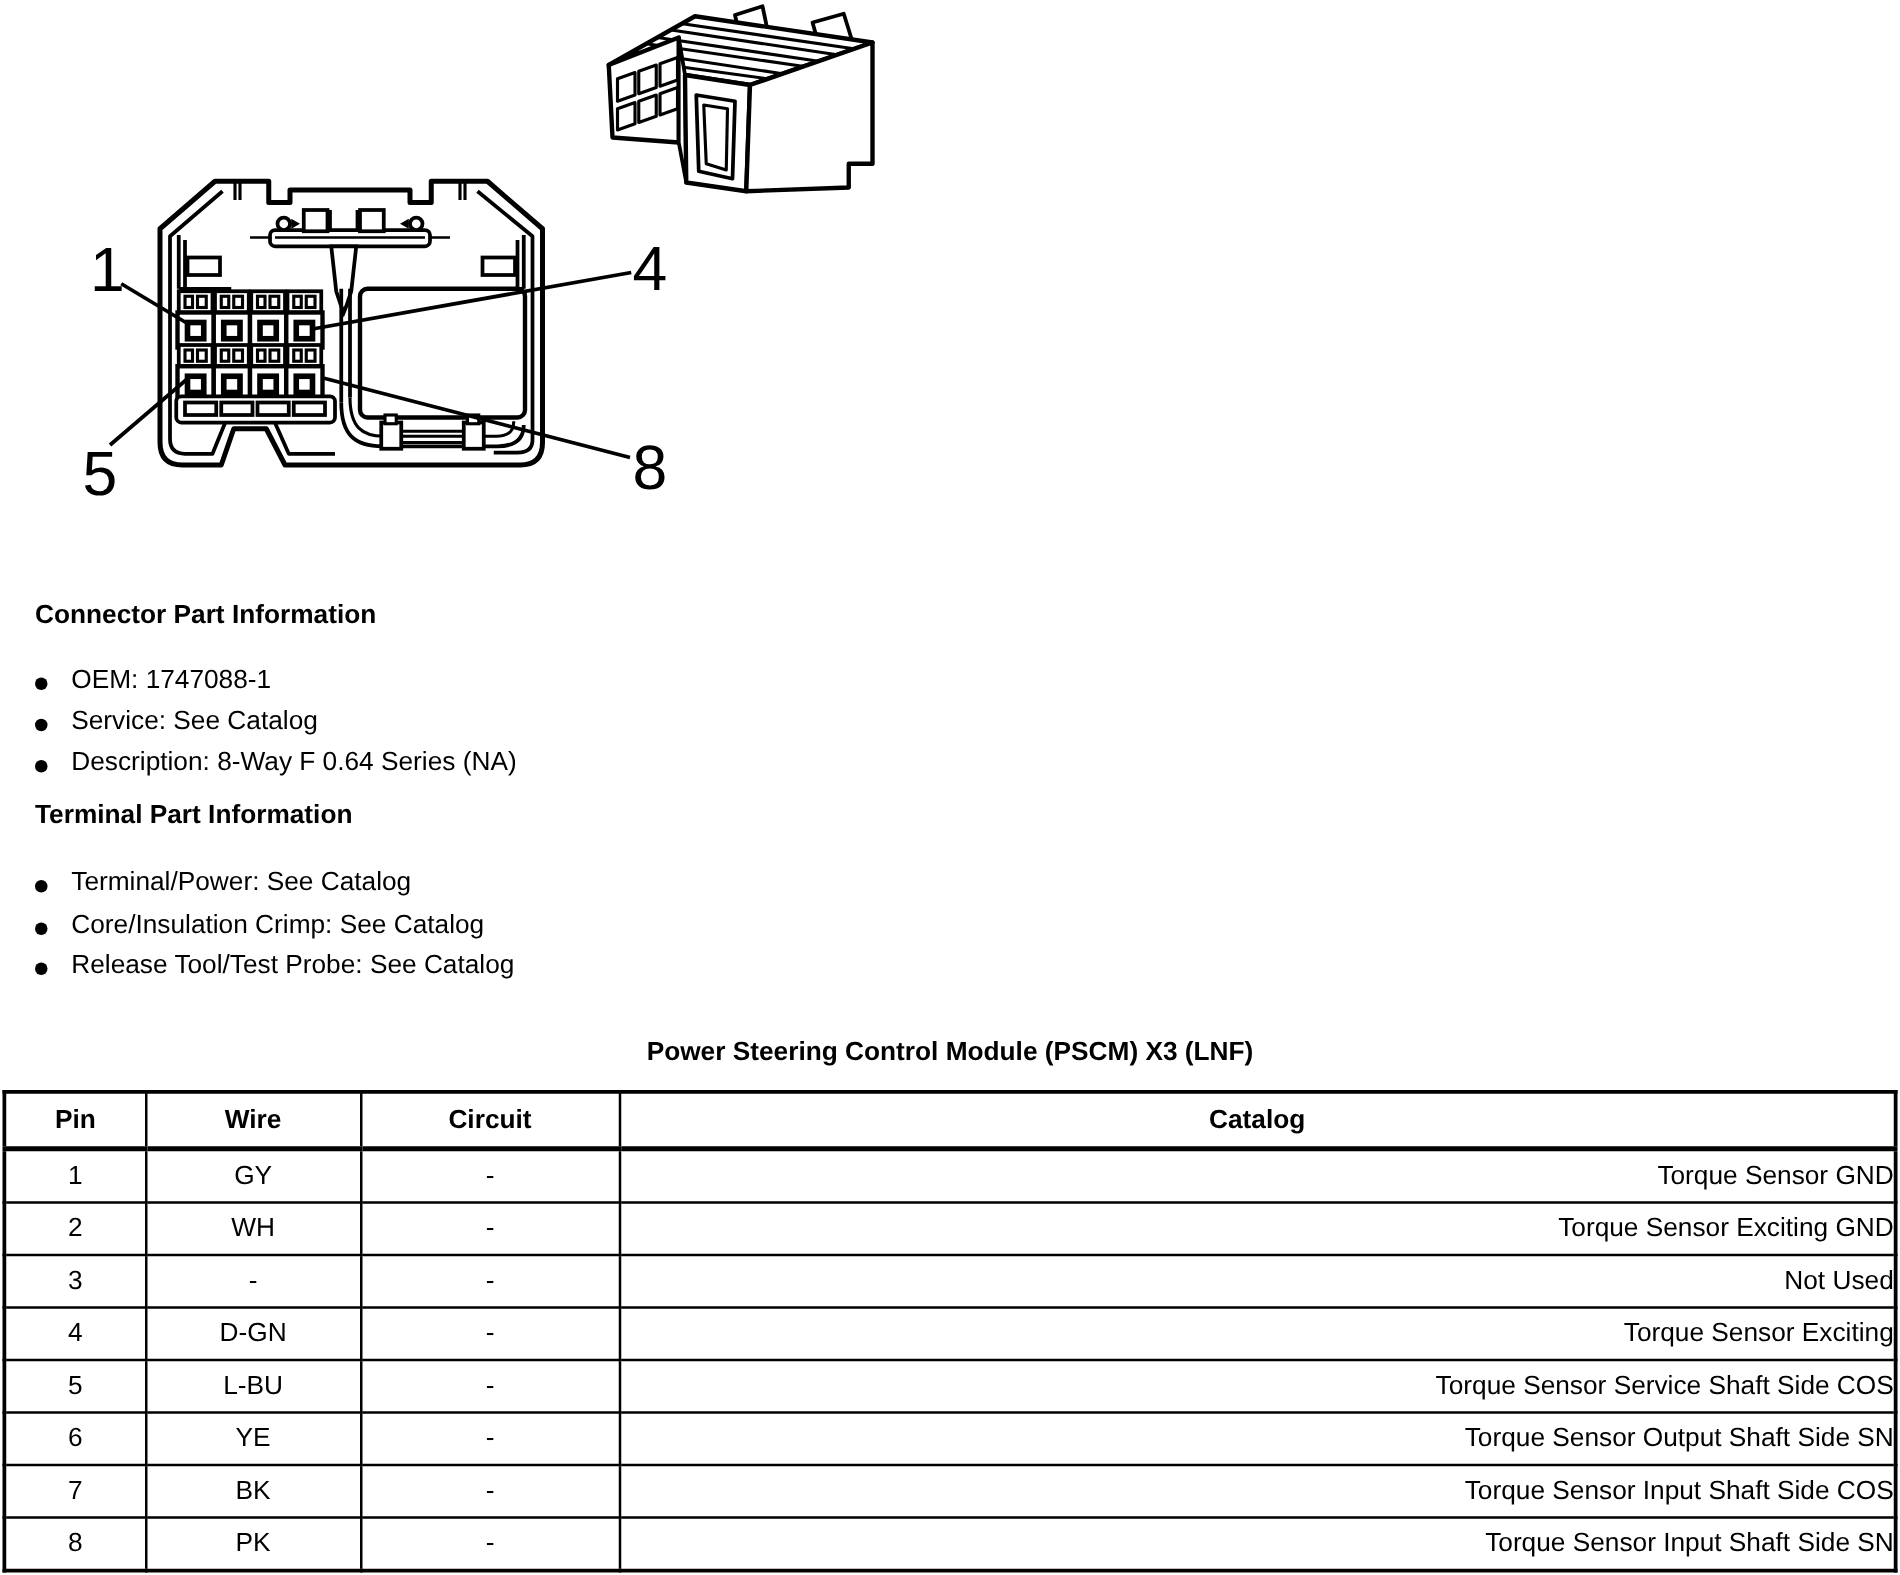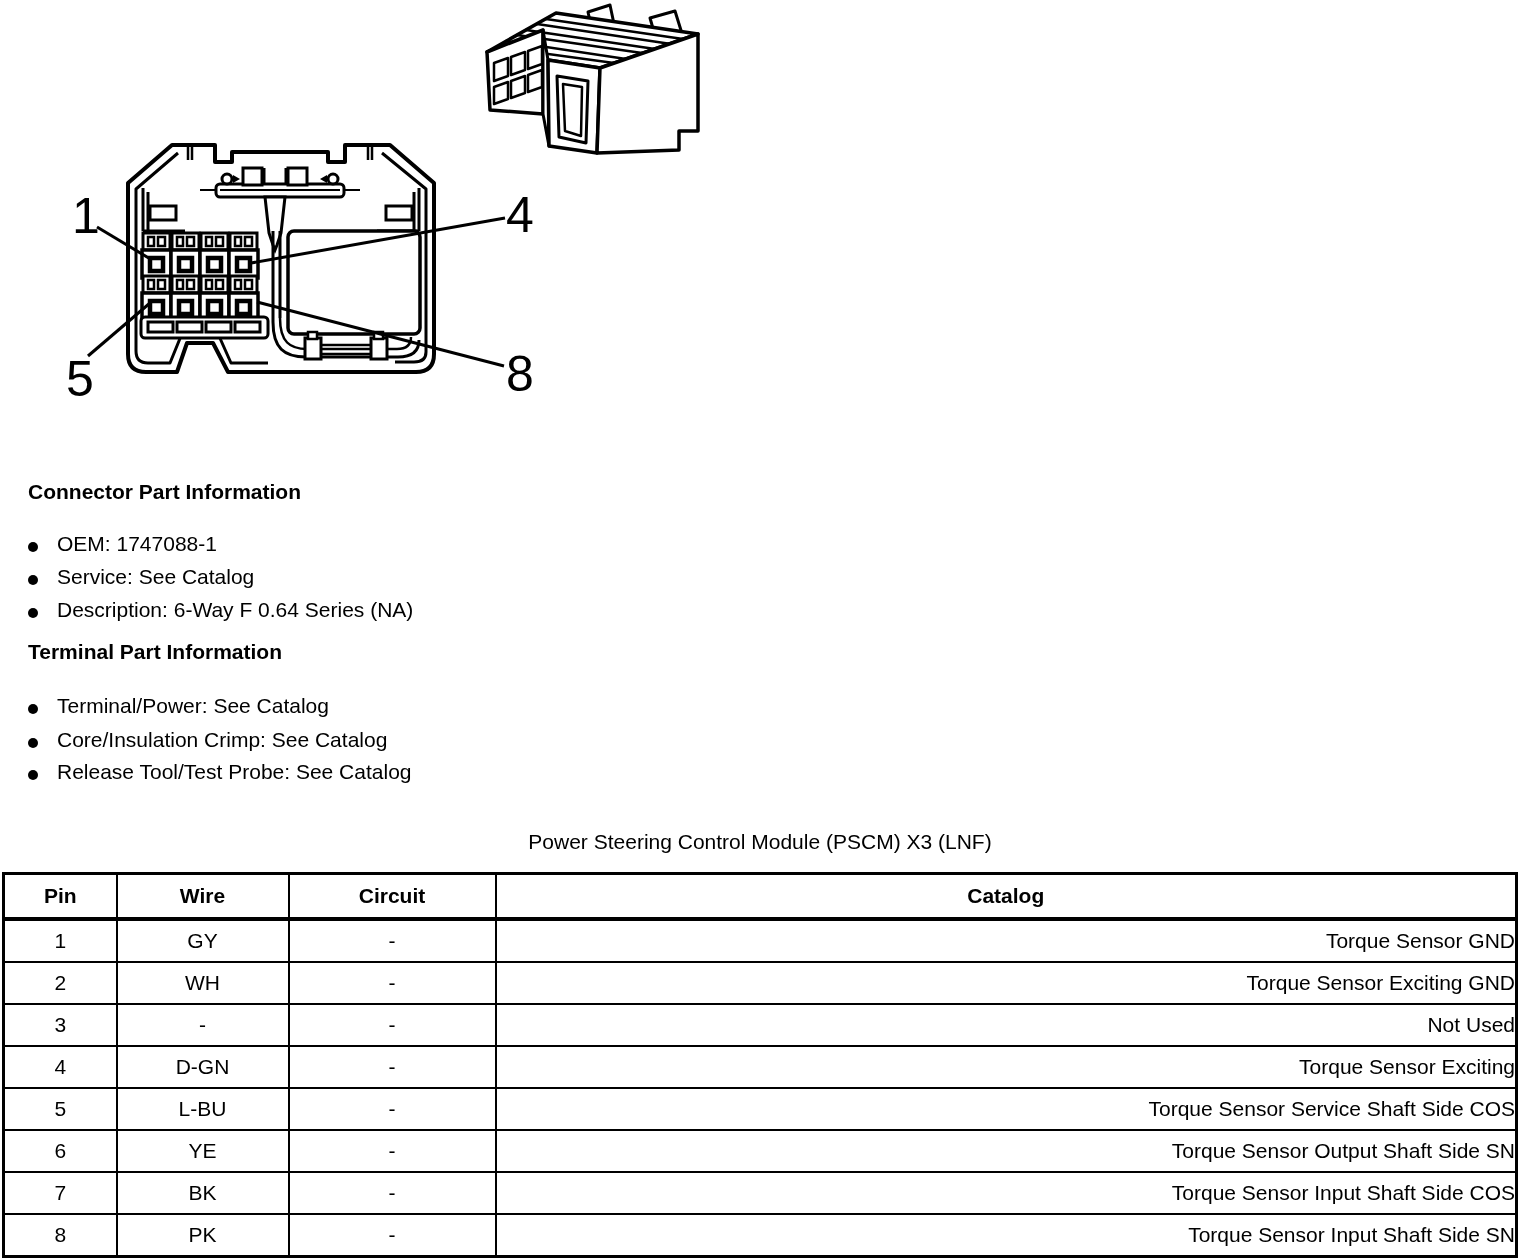--- a/index.html
+++ b/index.html
@@ -4,21 +4,21 @@
 <style>
   html,body{margin:0;padding:0;background:#fff;}
   .page{position:relative;width:1520px;height:1260px;background:#fff;overflow:hidden;
         font-family:"Liberation Sans","DejaVu Sans",sans-serif;color:#000;}
   .diagram-svg{position:absolute;left:0;top:0;}
   .section-heading{position:absolute;left:8px;font-size:21px;font-weight:bold;line-height:21px;white-space:nowrap;margin-left:20px;}
   .bullet-item{position:absolute;left:28px;display:flex;align-items:center;}
   .bullet-dot{width:10px;height:10px;border-radius:50%;background:#000;margin-top:6px;margin-right:19px;flex:none;}
   .bullet-text{font-size:21px;line-height:21px;white-space:nowrap;}
   .table-title{position:absolute;top:830px;left:0;width:100%;text-align:center;
-               font-size:21px;font-weight:normal;line-height:24px;}
+               font-size:21px;font-weight:bold;line-height:24px;}
   table.pinout{position:absolute;left:2px;top:872px;width:1516px;height:386px;
                border-collapse:collapse;table-layout:fixed;background:#fff;}
   table.pinout th,table.pinout td{border:2px solid #000;font-size:21px;text-align:center;
                vertical-align:middle;padding:0;overflow:hidden;white-space:nowrap;}
   table.pinout{border:3px solid #000;}
   table.pinout th{font-weight:bold;height:42px;border-bottom:4px solid #000;}
   table.pinout td{height:40px;}
   table.pinout td.func{text-align:right;padding-left:7px;}
 </style>
 </head>
@@ -148,21 +148,21 @@
   <div class="bullet-item" style="top:533px">
     <span class="bullet-dot"></span>
     <span class="bullet-text">OEM: 1747088-1</span>
   </div>
   <div class="bullet-item" style="top:566px">
     <span class="bullet-dot"></span>
     <span class="bullet-text">Service: See Catalog</span>
   </div>
   <div class="bullet-item" style="top:599px">
     <span class="bullet-dot"></span>
-    <span class="bullet-text">Description: 6-Way F 0.64 Series (NA)</span>
+    <span class="bullet-text">Description: 8-Way F 0.64 Series (NA)</span>
   </div>
 
   <div class="section-heading" style="top:641px">Terminal Part Information</div>
 
   <div class="bullet-item" style="top:695px">
     <span class="bullet-dot"></span>
     <span class="bullet-text">Terminal/Power: See Catalog</span>
   </div>
   <div class="bullet-item" style="top:729px">
     <span class="bullet-dot"></span>

